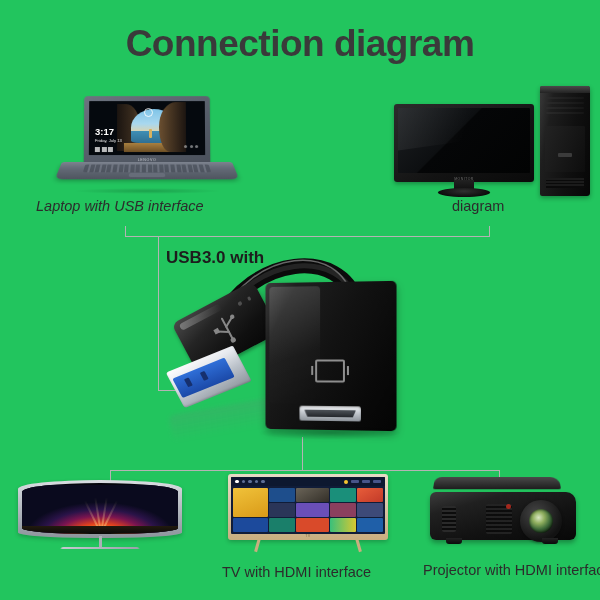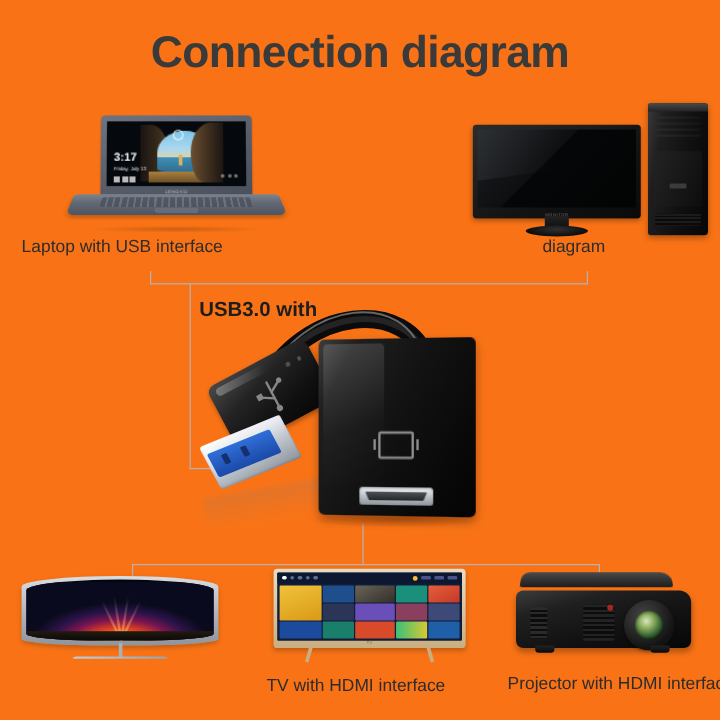--- a/index.html
+++ b/index.html
@@ -1,31 +1,31 @@
 <!DOCTYPE html>
 <html><head>
 <meta charset="utf-8">
 <style>
   html,body{margin:0;padding:0;}
   body{
     width:600px;height:600px;overflow:hidden;background:#ffffff;
     font-family:"Liberation Sans",sans-serif;
     -webkit-font-smoothing:antialiased;
   }
-  #stage{position:relative;width:600px;height:600px;background:#f97316;}
+  #stage{position:relative;width:600px;height:600px;background:#22c55e;}
 
   
   .title{
     position:absolute;left:0;top:23px;width:600px;text-align:center;
     font-size:37px;font-weight:bold;color:#3a3a3a;letter-spacing:-0.5px;
   }
 
   
   .cap{position:absolute;font-size:14.5px;color:#2c2c2c;white-space:nowrap;}
-  .cap-laptop{left:18px;top:198px;}
+  .cap-laptop{left:36px;top:198px;font-style:italic;}
   .cap-computer{left:452px;top:198px;}
   .cap-display{left:24px;top:562px;}
   .cap-tv{left:222px;top:564px;}
   .cap-projector{left:423px;top:562px;}
 
   .lbl{position:absolute;font-size:17px;font-weight:bold;color:#1d1d1d;white-space:nowrap;}
   .lbl-usb{left:166px;top:248px;}
   .lbl-hdmi{left:158px;top:448px;}
 
   

